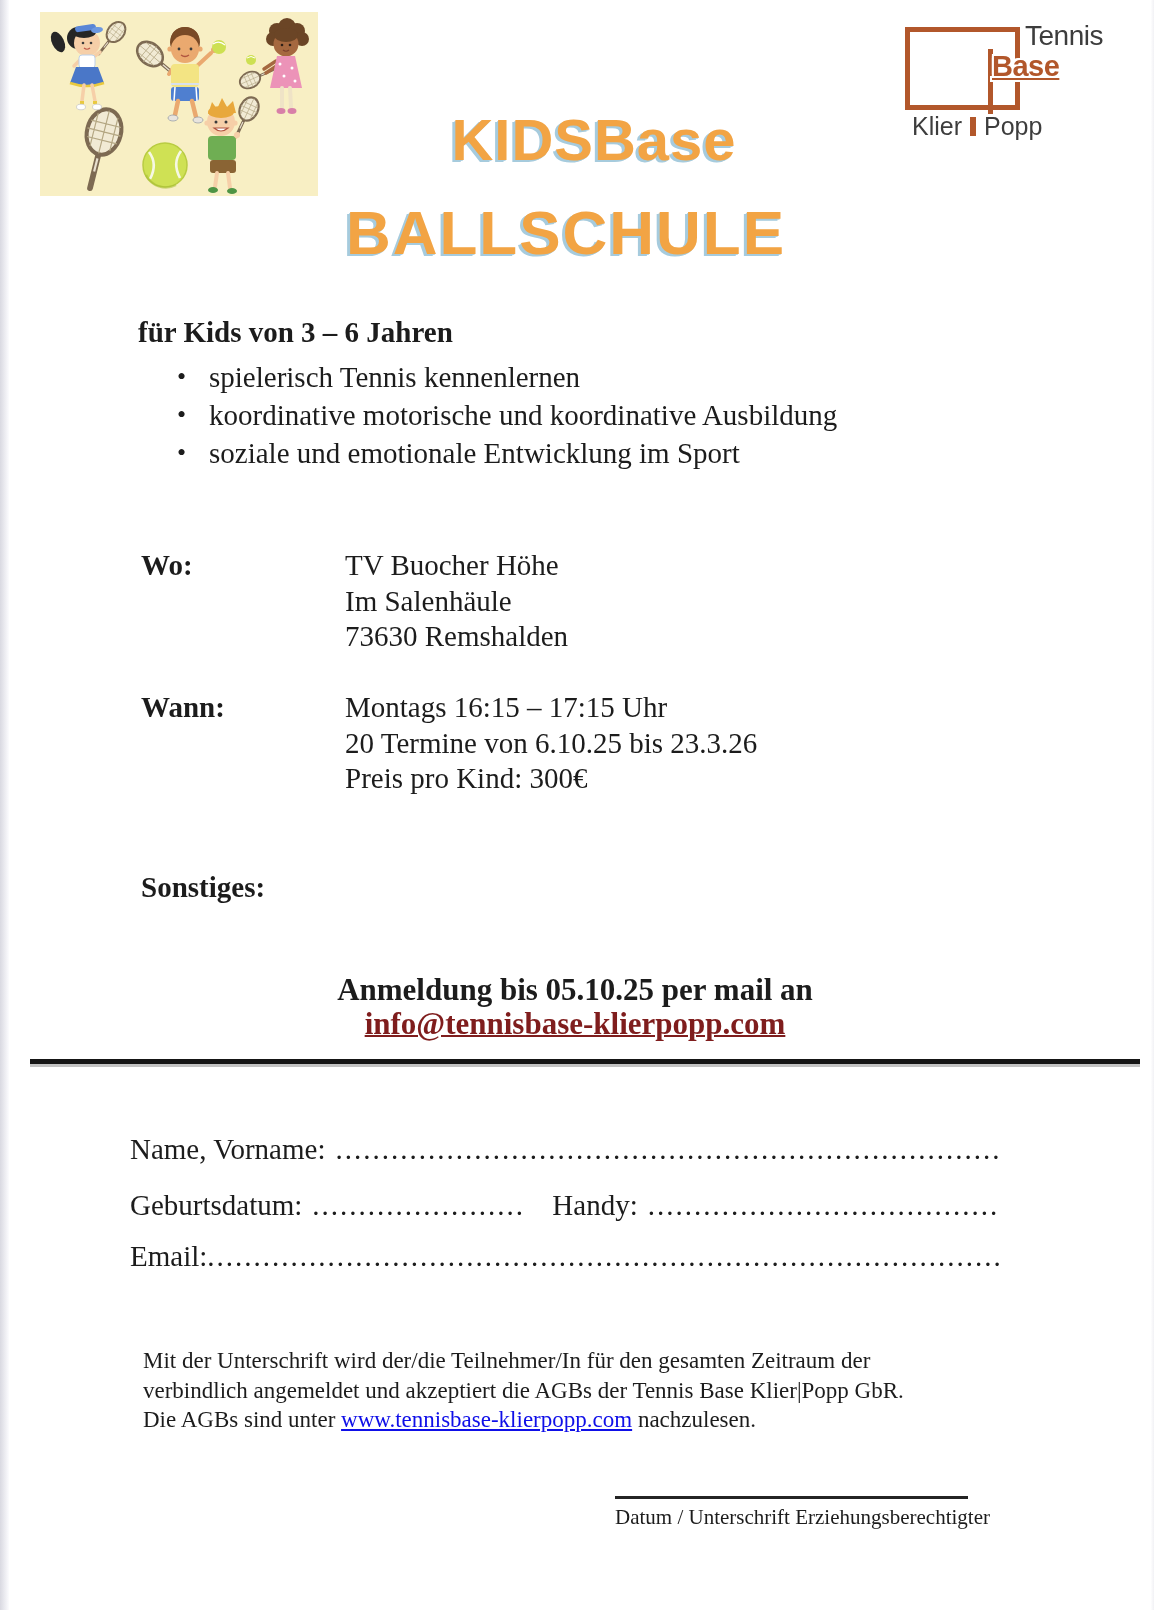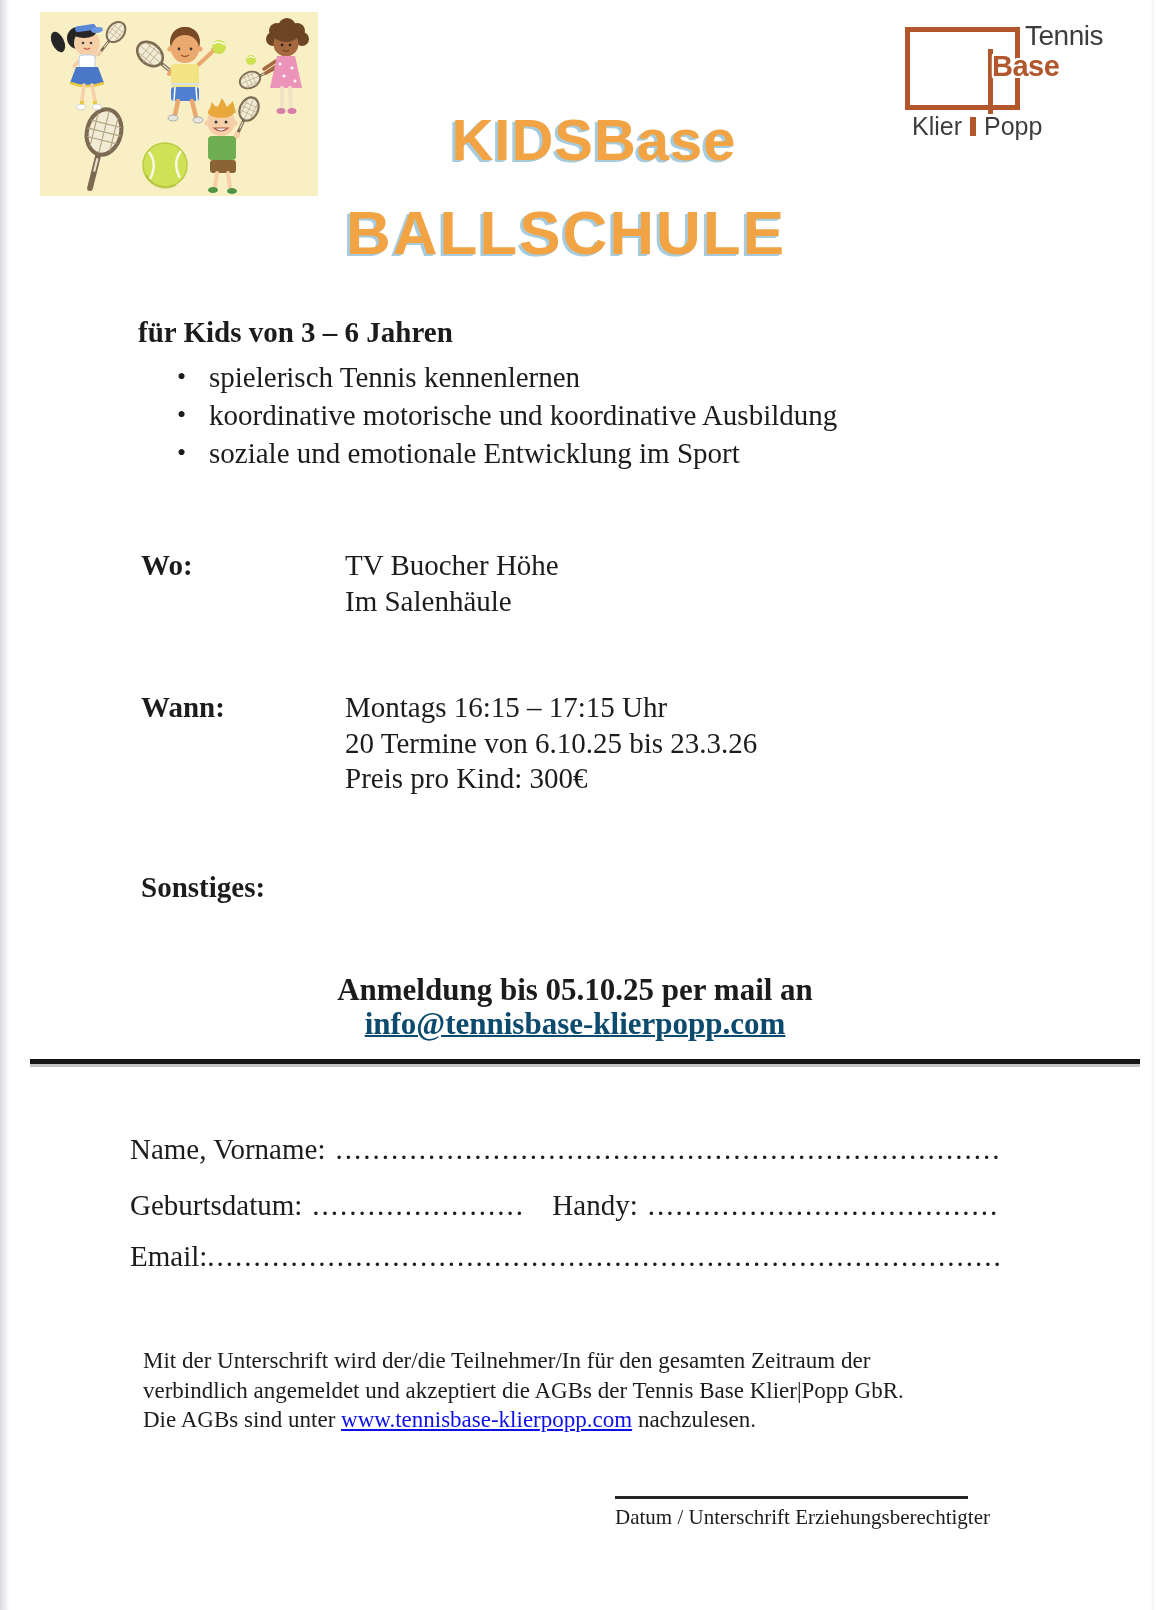--- a/index.html
+++ b/index.html
@@ -11,21 +11,21 @@
 
   
   .kids{position:absolute;left:40px;top:12px;width:278px;height:184px;}
 
   
   .logo{position:absolute;left:880px;top:18px;width:250px;height:130px;font-family:"Liberation Sans",sans-serif;}
   .logo-court{position:absolute;left:25px;top:9px;width:105px;height:73px;border:5px solid #b2572b;}
   .logo-net{position:absolute;left:78px;top:17px;width:5px;height:65px;background:#b2572b;}
   .logo-tennis{position:absolute;left:145px;top:2px;font-size:28px;color:#3d3d3d;letter-spacing:-0.5px;}
   .logo-base{position:absolute;left:112px;top:32px;font-size:29px;font-weight:bold;color:#b2572b;letter-spacing:-0.5px;
-             text-shadow:-2px 0 0 #fff,2px 0 0 #fff,0 -2px 0 #fff,0 2px 0 #fff,-2px -2px 0 #fff,2px 2px 0 #fff,-2px 2px 0 #fff,2px -2px 0 #fff;}
+             text-shadow:-2px 0 0 #fff,2px 0 0 #fff,0 -2px 0 #fff,0 2px 0 #fff,-2px -2px 0 #fff,2px 2px 0 #fff,-2px 2px 0 #fff,2px -2px 0 #fff;text-decoration:underline;}
   .logo-sub{position:absolute;left:32px;top:94px;font-size:25px;color:#3d3d3d;white-space:nowrap;}
   .logo-sep{display:inline-block;width:6px;height:19px;background:#b2572b;margin:0 8px;vertical-align:-1px;}
 
   
   .title{position:absolute;left:0;width:1132px;text-align:center;font-family:"Liberation Sans",sans-serif;
          font-weight:bold;color:#f2a444;text-shadow:-3px 2px 0 #a6cbdd,-1px 1px 0 #b4d4e4;}
   .title1{top:106px;font-size:58px;letter-spacing:1px;margin-left:28px;}
   .title2{top:197px;font-size:62px;letter-spacing:2px;}
 
   
@@ -34,21 +34,21 @@
   .bullets li{position:relative;padding-left:68px;line-height:38px;}
   .bullets li .dot{position:absolute;left:36px;top:0;font-size:26px;}
 
   
   .lbl{position:absolute;left:141px;font-size:29px;font-weight:bold;line-height:35.5px;}
   .vals{position:absolute;left:345px;font-size:29px;line-height:35.5px;white-space:nowrap;}
 
   
   .reg1{position:absolute;left:0;top:972px;width:1150px;text-align:center;font-size:31px;font-weight:bold;}
   .reg2{position:absolute;left:0;top:1006px;width:1150px;text-align:center;font-size:31px;font-weight:bold;}
-  .reg2 a{color:#0c4a6e;text-decoration:underline;text-decoration-thickness:2px;}
+  .reg2 a{color:#7f1d1d;text-decoration:underline;text-decoration-thickness:2px;}
 
   .divider{position:absolute;left:30px;top:1059px;width:1110px;height:5px;background:#151515;
            box-shadow:0 3px 0 rgba(120,120,120,0.45);}
 
   
   .frow{position:absolute;left:130px;width:871px;display:flex;align-items:flex-start;font-size:29px;white-space:nowrap;}
   .frow .dots{overflow:hidden;letter-spacing:2px;color:#1c1c1c;}
   .frow .grow{flex:1 1 auto;}
   .frow .fixed{flex:0 0 212px;}
   .frow .gap{margin-left:28px;}
@@ -206,20 +206,21 @@
   <ul class="bullets">
     <li><span class="dot">•</span><span>spielerisch Tennis kennenlernen</span></li>
     <li><span class="dot">•</span><span>koordinative motorische und koordinative Ausbildung</span></li>
     <li><span class="dot">•</span><span>soziale und emotionale Entwicklung im Sport</span></li>
   </ul>
 
   <div class="lbl" style="top:548px">Wo:</div>
   <div class="vals" style="top:548px">
     <div>TV Buocher Höhe</div>
     <div>Im Salenhäule</div>
+    <div>73630 Remshalden</div>
   </div>
 
   <div class="lbl" style="top:690px">Wann:</div>
   <div class="vals" style="top:690px">
     <div>Montags 16:15 – 17:15 Uhr</div>
     <div>20 Termine von 6.10.25 bis 23.3.26</div>
     <div>Preis pro Kind: 300€</div>
   </div>
 
   <div class="lbl" style="top:870px">Sonstiges:</div>

